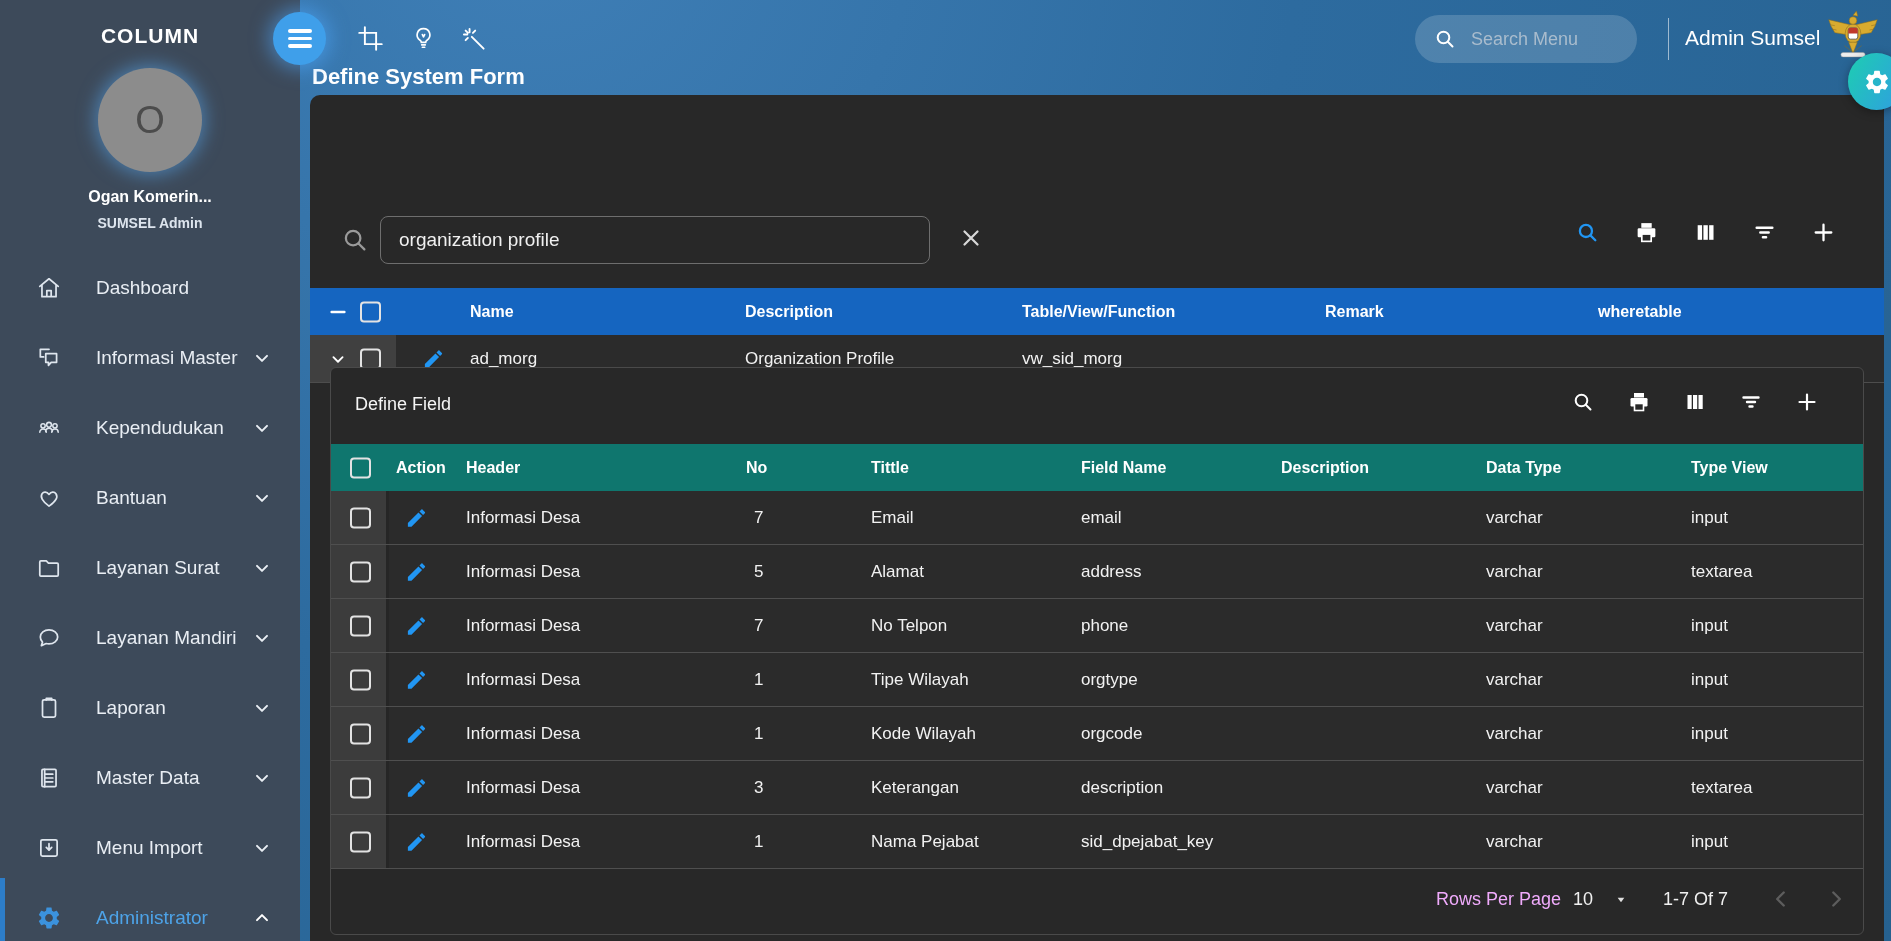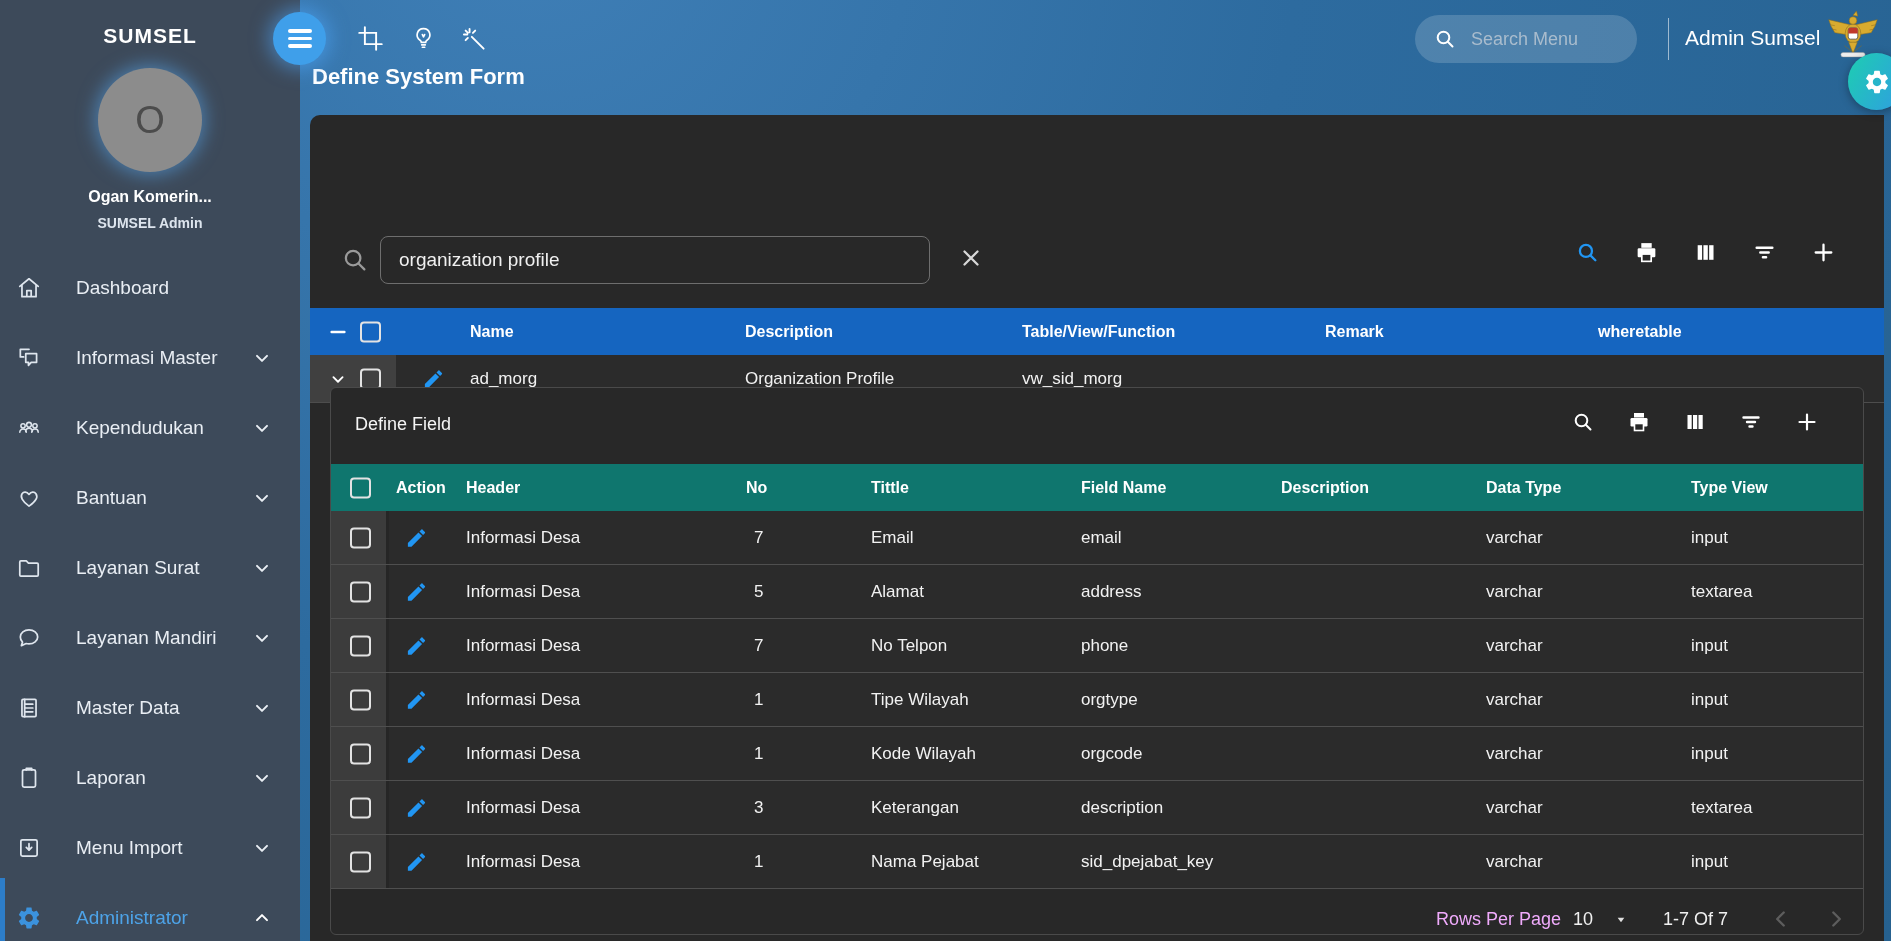--- a/index.html
+++ b/index.html
@@ -14,21 +14,21 @@
   
   .sidebar { position:relative; width:300px; flex-shrink:0; background:#3d4a5a; z-index:5; }
   .brand { text-align:center; padding-top:24px; font-size:21px; font-weight:600; letter-spacing:1px; color:#ffffff; }
   .avatar { position:relative; width:104px; height:104px; margin:20px auto 0; border-radius:50%;
     background:#8c8c8c; display:flex; align-items:center; justify-content:center;
     box-shadow:0 0 18px 3px rgba(90,170,240,.55); }
   .avatar span { font-size:38px; color:#4c4c4c; font-weight:400; }
   .user-name { text-align:center; margin-top:16px; font-size:16px; font-weight:700; color:#fff; }
   .user-role { text-align:center; margin-top:9px; font-size:14px; font-weight:700; color:#dde5ee; }
   .menu { position:absolute; top:253px; left:0; right:0; }
-  .menu-item { height:70px; display:flex; align-items:center; padding:0 28px 0 16px; cursor:pointer; color:#e9eef4; }
+  .menu-item { height:70px; display:flex; align-items:center; padding:0 28px 0 36px; cursor:pointer; color:#e9eef4; }
   .menu-item .mi-icon { width:26px; height:26px; margin-right:34px; flex-shrink:0; color:#dfe6ee; }
   .menu-item .mi-icon svg { width:26px; height:26px; display:block; }
   .menu-item .mi-label { font-size:19px; flex:1; white-space:nowrap; }
   .menu-item .mi-chevron { width:20px; height:20px; flex-shrink:0; }
   .menu-item .mi-chevron svg { width:20px; height:20px; display:block; }
   .menu-item.active { color:#4da3e8; }
   .menu-item.active .mi-icon { color:#3b92dd; }
   .menu-item.active .mi-label { color:#4da3e8; }
   .sidebar-scroll-thumb { position:absolute; left:0; top:878px; width:5px; height:63px; background:#2d7dc8; }
 
@@ -49,21 +49,21 @@
   .search-pill input::placeholder { color:#a9bccd; }
   .topbar-divider { position:absolute; left:1368px; top:18px; width:1px; height:42px; background:rgba(255,255,255,.55); }
   .admin-label { position:absolute; left:1385px; top:26px; font-size:21px; color:#fff; }
   .emblem { position:absolute; left:1527px; top:6px; width:52px; height:55px; }
   .fab-gear { position:absolute; right:-14px; top:53px; width:57px; height:57px; border-radius:50%;
     background:linear-gradient(120deg,#1fc9b6 10%,#2f9fe0 95%); box-shadow:0 2px 10px rgba(0,0,0,.35);
     display:flex; align-items:center; justify-content:center; cursor:pointer; z-index:7; }
   .fab-gear svg { width:28px; height:28px; color:#fff; }
 
   
-  .panel { position:absolute; left:10px; top:95px; right:7px; bottom:0; background:#282828; border-radius:10px 0 0 0;margin-top:20px; }
+  .panel { position:absolute; left:10px; top:95px; right:7px; bottom:0; background:#282828; border-radius:10px 0 0 0; }
 
   
   .panel-search-icon { position:absolute; left:30px; top:130px; width:30px; height:30px; color:#9a9a9a; }
   .panel-search-icon svg { width:30px; height:30px; }
   .panel-search-input { position:absolute; left:70px; top:121px; width:550px; height:48px;
     background:transparent; border:1px solid #6e6e6e; border-radius:8px; color:#f0f0f0;
     font-size:19px; padding:0 18px; outline:none; font-family:inherit; }
   .panel-clear-icon { position:absolute; left:648px; top:130px; width:26px; height:26px; color:#d8d8d8; cursor:pointer; }
   .panel-clear-icon svg { width:26px; height:26px; }
   .panel-toolbar { position:absolute; right:48px; top:125px; display:flex; gap:34px; align-items:center; }
@@ -119,21 +119,21 @@
   .pg-nav svg { width:26px; height:26px; display:block; }
   .pg-prev { left:1437px; }
   .pg-next { left:1492px; }
 </style>
 </head>
 <body>
 
 <div class="app">
 
   <aside class="sidebar">
-    <div class="brand">SUMSEL</div>
+    <div class="brand">COLUMN</div>
     <div class="avatar">
       <span>O</span>
     </div>
     <div class="user-name">Ogan Komerin...</div>
     <div class="user-role">SUMSEL Admin</div>
     <nav class="menu">
   <div class="menu-item">
     <span class="mi-icon">
             <svg viewBox="0 0 24 24" fill="none" stroke="currentColor" stroke-width="1.6" stroke-linecap="round" stroke-linejoin="round">
               <path d="M3.5 10.5 12 3.5l8.5 7M5.5 9v11h13V9M10 20v-5.5h4V20"></path>
@@ -212,40 +212,40 @@
     <span class="mi-chevron">
             <svg viewBox="0 0 24 24" fill="none" stroke="currentColor" stroke-width="2.4" stroke-linecap="round" stroke-linejoin="round">
               <path d="M6 9.5l6 6 6-6"></path>
             </svg>
           </span>
   </div>
 
   <div class="menu-item">
     <span class="mi-icon">
             <svg viewBox="0 0 24 24" fill="none" stroke="currentColor" stroke-width="1.6" stroke-linecap="round" stroke-linejoin="round">
+              <rect x="6" y="4.5" width="12" height="16" rx="1.5"></rect>
+              <path d="M9.5 4.5V3h5v1.5"></path>
+            </svg>
+          </span>
+    <span class="mi-label">Laporan</span>
+    <span class="mi-chevron">
+            <svg viewBox="0 0 24 24" fill="none" stroke="currentColor" stroke-width="2.4" stroke-linecap="round" stroke-linejoin="round">
+              <path d="M6 9.5l6 6 6-6"></path>
+            </svg>
+          </span>
+  </div>
+
+  <div class="menu-item">
+    <span class="mi-icon">
+            <svg viewBox="0 0 24 24" fill="none" stroke="currentColor" stroke-width="1.6" stroke-linecap="round" stroke-linejoin="round">
               <rect x="5.5" y="4" width="13" height="16" rx="1"></rect>
               <path d="M9 8.5h6.5M9 12h6.5M9 15.5h6.5M8 4v16"></path>
             </svg>
           </span>
     <span class="mi-label">Master Data</span>
-    <span class="mi-chevron">
-            <svg viewBox="0 0 24 24" fill="none" stroke="currentColor" stroke-width="2.4" stroke-linecap="round" stroke-linejoin="round">
-              <path d="M6 9.5l6 6 6-6"></path>
-            </svg>
-          </span>
-  </div>
-
-  <div class="menu-item">
-    <span class="mi-icon">
-            <svg viewBox="0 0 24 24" fill="none" stroke="currentColor" stroke-width="1.6" stroke-linecap="round" stroke-linejoin="round">
-              <rect x="6" y="4.5" width="12" height="16" rx="1.5"></rect>
-              <path d="M9.5 4.5V3h5v1.5"></path>
-            </svg>
-          </span>
-    <span class="mi-label">Laporan</span>
     <span class="mi-chevron">
             <svg viewBox="0 0 24 24" fill="none" stroke="currentColor" stroke-width="2.4" stroke-linecap="round" stroke-linejoin="round">
               <path d="M6 9.5l6 6 6-6"></path>
             </svg>
           </span>
   </div>
 
   <div class="menu-item">
     <span class="mi-icon">
             <svg viewBox="0 0 24 24" fill="none" stroke="currentColor" stroke-width="1.6" stroke-linecap="round" stroke-linejoin="round">

